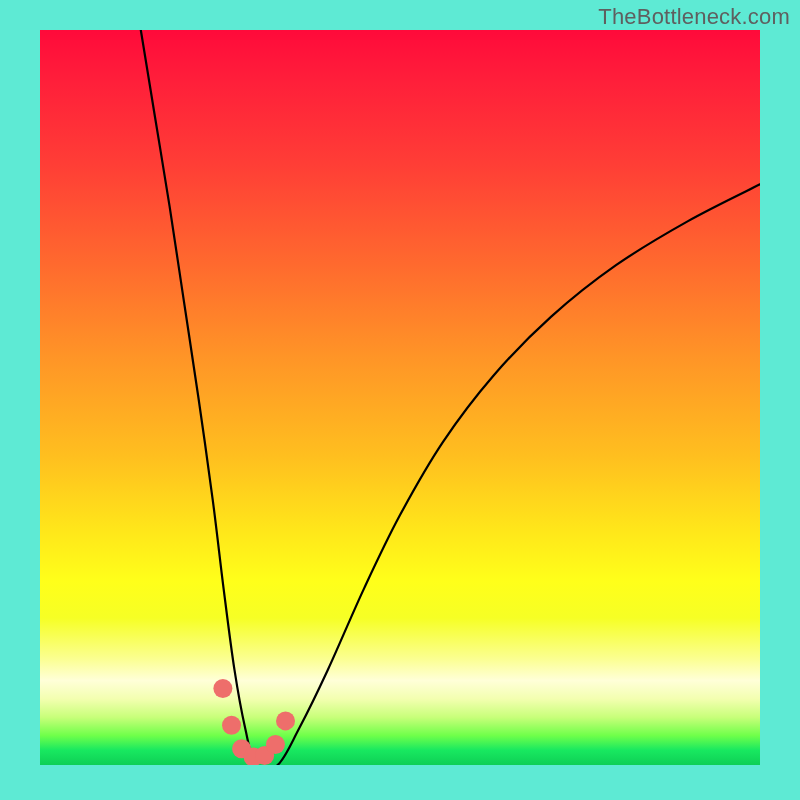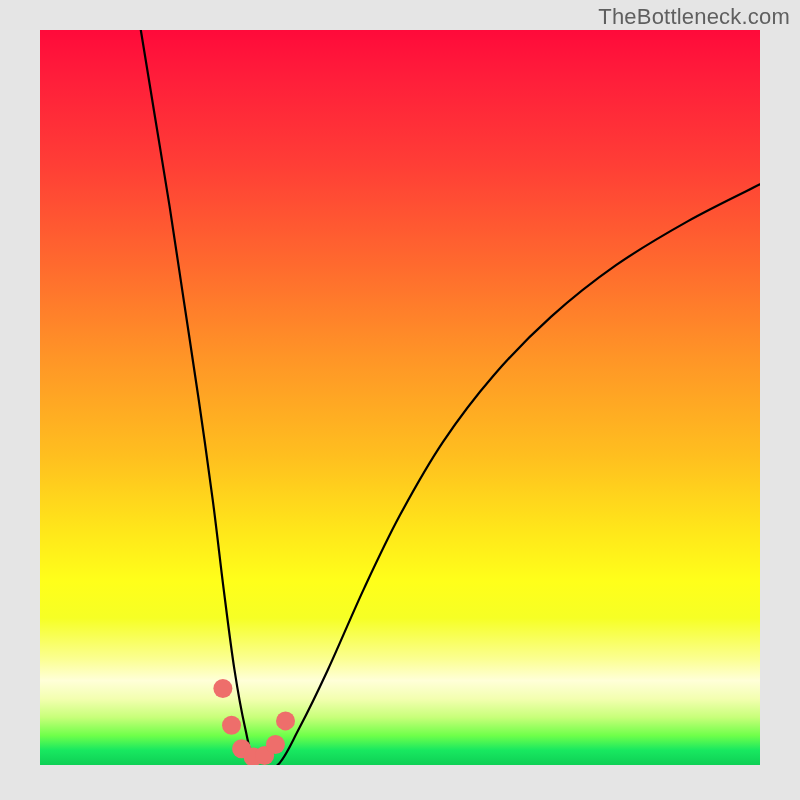--- a/index.html
+++ b/index.html
@@ -10,21 +10,21 @@
     background: #000;
     overflow: hidden;
     font-family: Arial, Helvetica, sans-serif;
   }
   .frame {
     position: absolute;
     left: 0;
     top: 0;
     width: 800px;
     height: 800px;
-    background: #e5e5e5;
+    background: #5eead4;
     text-align: right;
   }
   .plot {
     position: absolute;
     left: 40px;
     top: 30px;
     width: 720px;
     height: 735px;
     background: linear-gradient(to bottom,
       #ff0a3a 0%,

